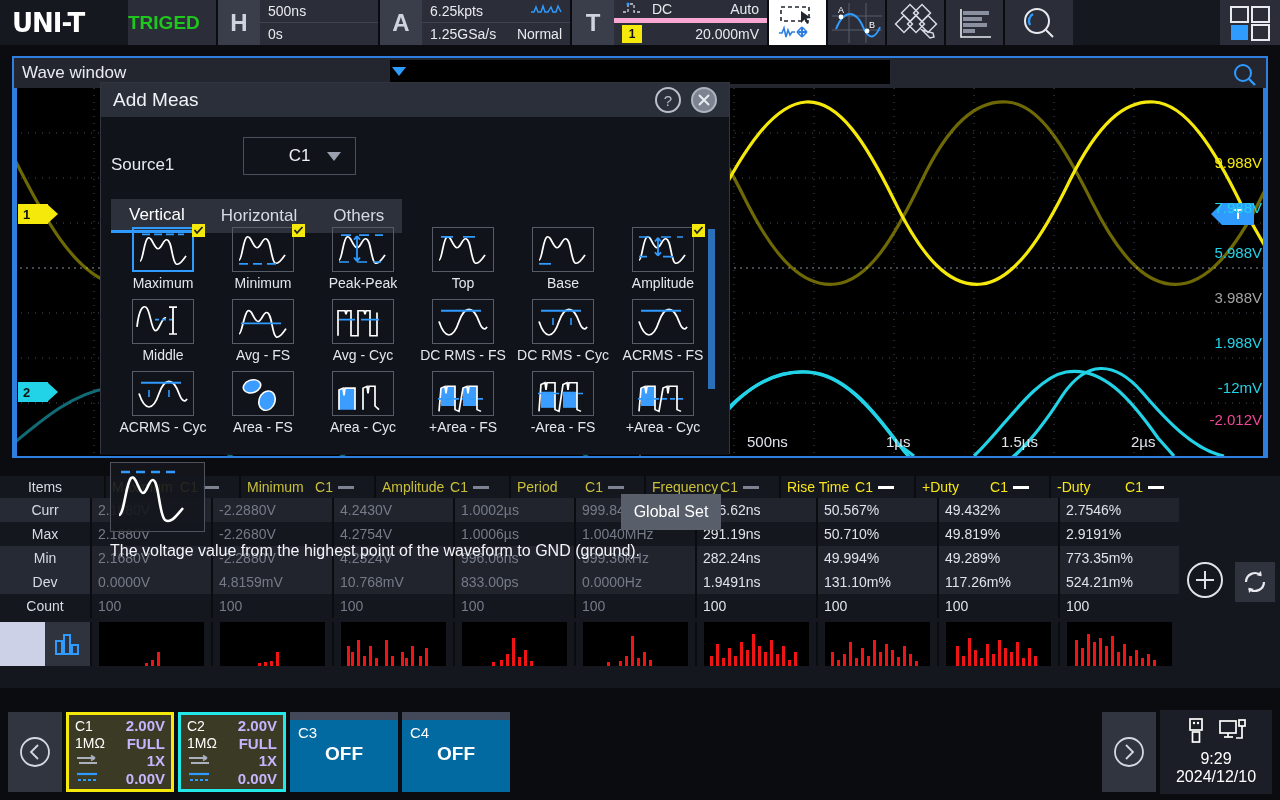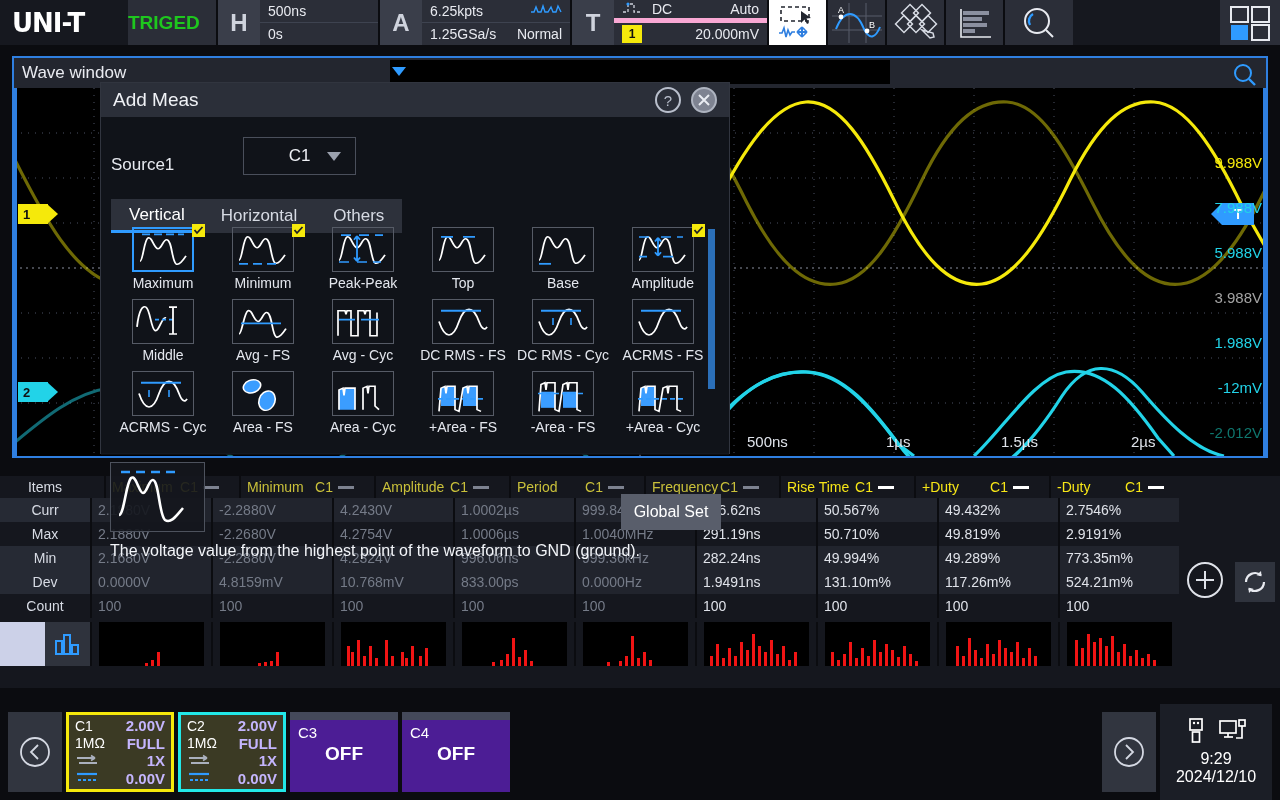--- a/index.html
+++ b/index.html
@@ -105,26 +105,26 @@
   .tip-thumb { position:absolute; left:110px; top:462px; width:95px; height:70px; border:1px solid #4d525d; background:rgba(20,22,29,0.9); }
 
   
   .botbar { position:absolute; left:0; top:704px; width:1280px; height:96px; background:#0b0c10; display:flex; align-items:center; padding:8px; gap:4px; }
   .navbtn { width:54px; height:80px; background:#31353f; display:flex; align-items:center; justify-content:center; }
   .chcard { width:108px; height:80px; position:relative; display:flex; flex-direction:column; background:#3b3a24; }
   .chcard .inner { position:absolute; inset:3px; display:flex; flex-direction:column; justify-content:space-around; padding:2px 6px; }
   .chline { display:flex; align-items:center; justify-content:space-between; height:16px; }
   .chline .a { color:#fff; font-size:14px; }
   .chline .b { color:#c4b5fd; font-size:15px;font-weight:bold; }
-  .chcard.off { background:#4c1d95; align-items:flex-start; }
+  .chcard.off { background:#0369a1; align-items:flex-start; }
   .chcard.off .topstrip { height:8px; width:100%; background:#44495a; }
   .chcard.off .t { color:#fff; font-size:15px; padding:4px 0 0 8px; }
   .chcard.off .o { color:#fff; font-size:19px; font-weight:bold; width:100%; text-align:center; margin-top:2px; }
   .spacer { flex:1; }
-  .clock { width:112px; height:96px; background:#1b1e26; display:flex; flex-direction:column; align-items:center; justify-content:center; }
+  .clock { width:112px; height:84px; background:#1b1e26; display:flex; flex-direction:column; align-items:center; justify-content:center; }
   .clock .icons { display:flex; gap:12px; margin-bottom:2px; }
   .clock .t { color:#fff; font-size:16px; }
   .clock .d { color:#fff; font-size:16px; }
 </style>
 </head>
 <body>
 
 <div id="root">
 
   <div class="topbar">
@@ -328,21 +328,21 @@
         <span>T</span>
       </div>
 
       <div class="vlabels">
         <div class="vlab" style="top:66px;  color:#f5e90b">9.988V</div>
         <div class="vlab" style="top:111px; color:#22d3e8">7.988V</div>
         <div class="vlab" style="top:156px; color:#22d3e8">5.988V</div>
         <div class="vlab" style="top:201px; color:#a3a3a3">3.988V</div>
         <div class="vlab" style="top:246px; color:#22d3e8">1.988V</div>
         <div class="vlab" style="top:291px; color:#22d3e8">-12mV</div>
-        <div class="vlab" style="top:336px; color:#0f766e">-2.012V</div>
+        <div class="vlab" style="top:323px; color:#ec4899">-2.012V</div>
       </div>
 
       <div class="tlabels">
         <div class="tlab dim" style="left:128px">-2us</div>
         <div class="tlab dim" style="left:246px">-1.5us</div>
         <div class="tlab dim" style="left:386px">-1us</div>
         <div class="tlab dim" style="left:498px">-500ns</div>
         <div class="tlab dim" style="left:638px">0s</div>
         <div class="tlab" style="left:733px">500ns</div>
         <div class="tlab" style="left:872px">1µs</div>

